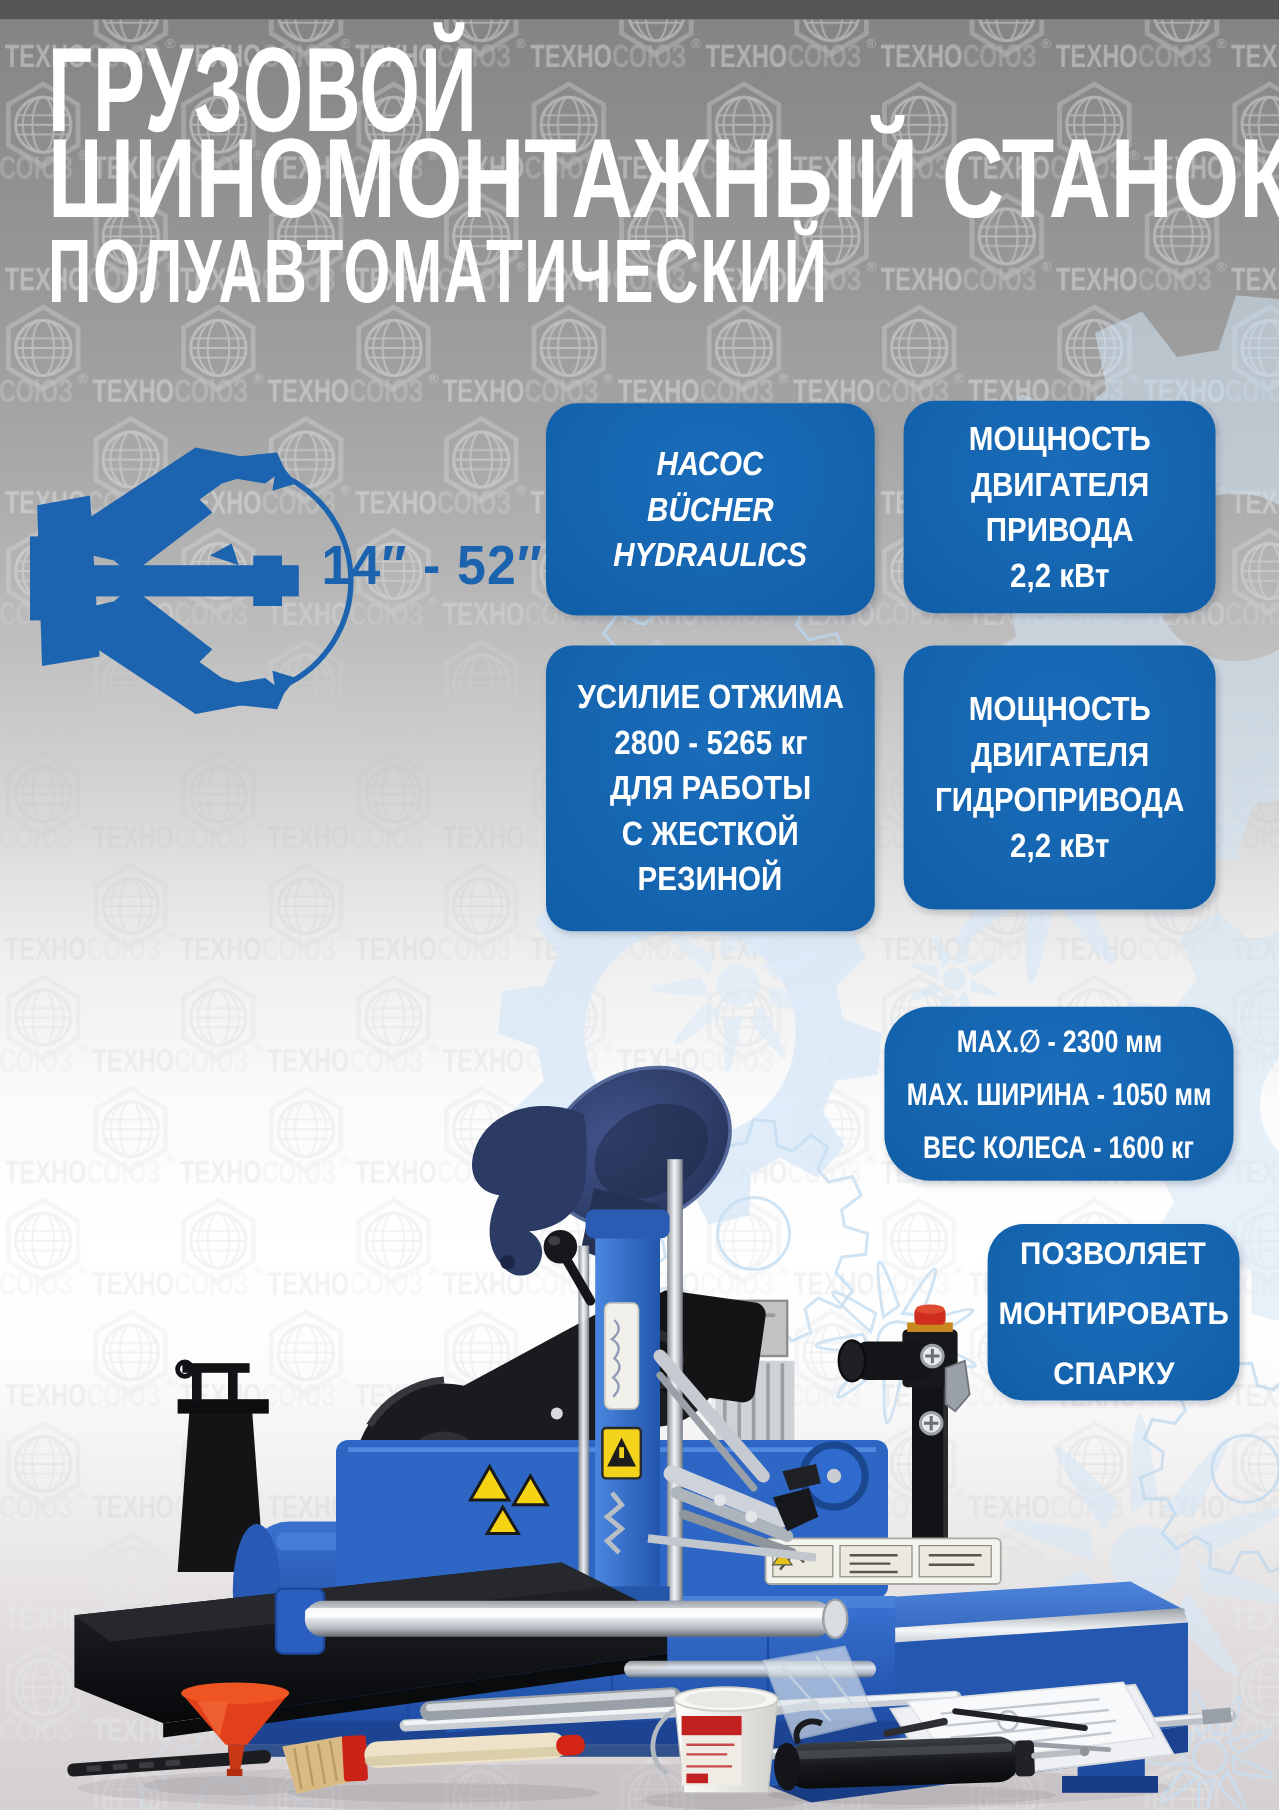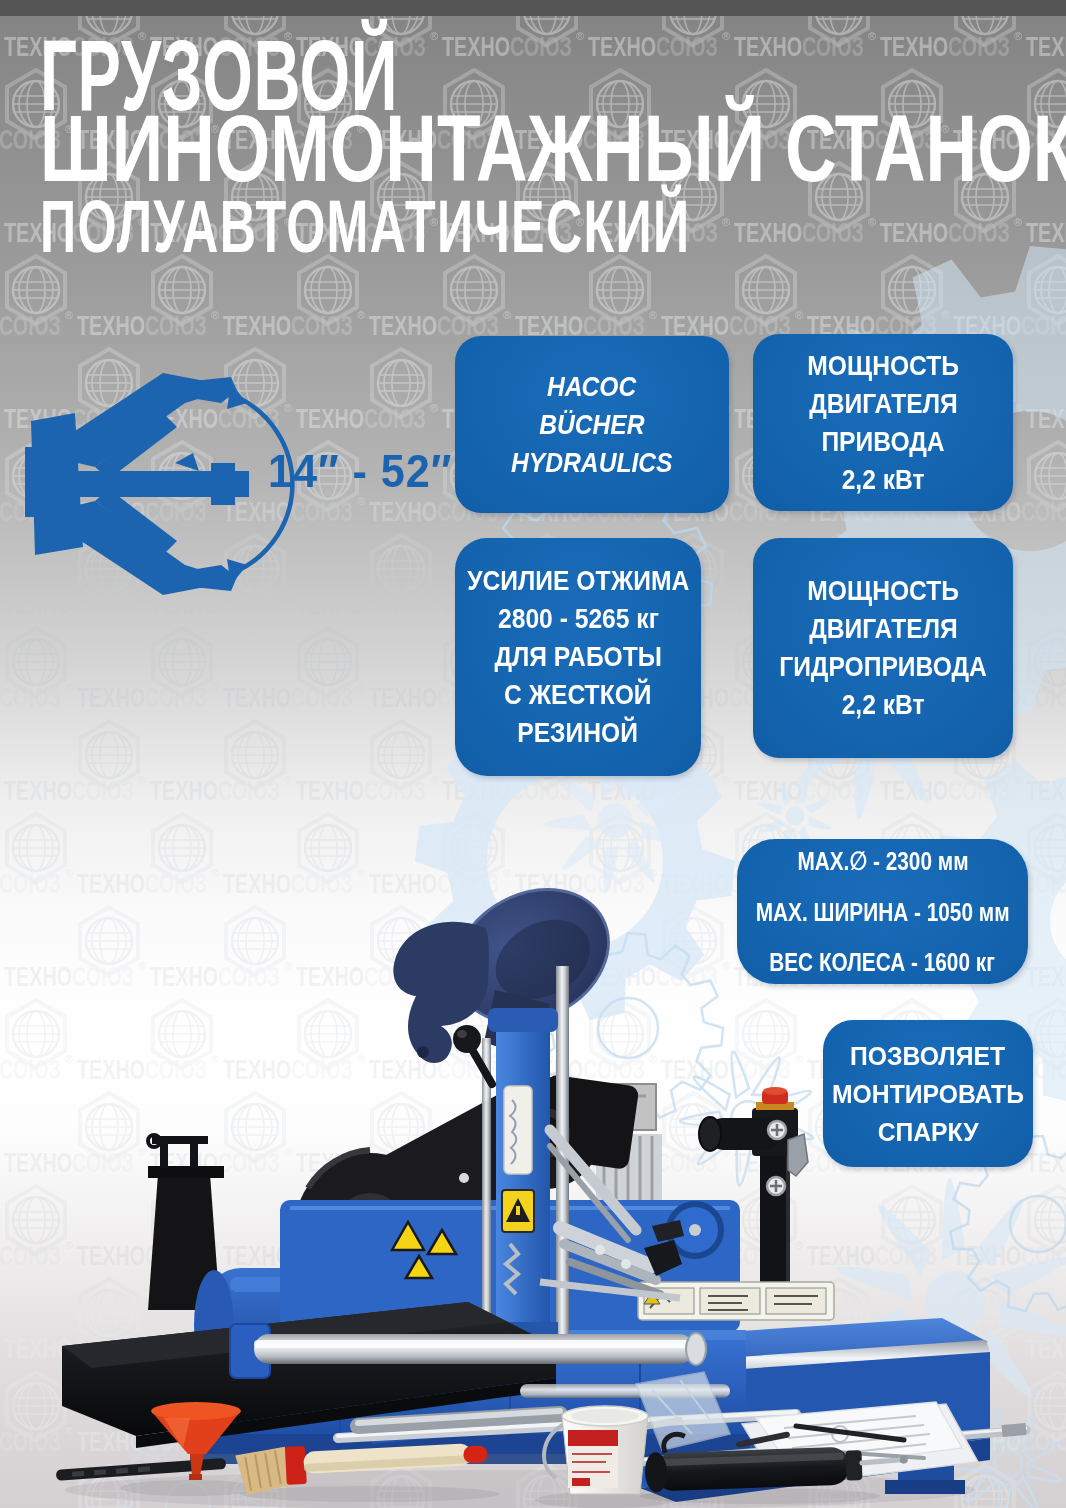--- a/index.html
+++ b/index.html
@@ -27,26 +27,26 @@
   .range-label{left:268px;top:428px;color:#1b63af;font-size:46px;font-weight:700;
     white-space:nowrap;transform:scaleX(.94);transform-origin:left top;letter-spacing:1px;}
 
   
   .spec-box{position:absolute;background:radial-gradient(ellipse at 50% 35%,#1a6cba 0%,#1565b0 55%,#115da7 100%);
     color:#fff;display:flex;flex-direction:column;justify-content:center;align-items:center;
     text-align:center;font-weight:700;box-shadow:2px 3px 5px rgba(50,60,80,.22);}
   .spec-box .line{white-space:nowrap;transform-origin:center;}
   .b1{left:455px;top:320px;width:274px;height:177px;border-radius:26px;font-style:italic;}
   .b2{left:753px;top:318px;width:260px;height:177px;border-radius:26px;}
-  .b3{left:455px;top:522px;width:246px;height:238px;border-radius:32px;}
+  .b3{left:455px;top:522px;width:274px;height:238px;border-radius:22px;}
   .b4{left:753px;top:522px;width:260px;height:220px;border-radius:26px;}
   .b1 .line,.b2 .line,.b3 .line,.b4 .line{font-size:28px;line-height:38px;transform:scaleX(.88);}
-  .dims{left:737px;top:823px;width:291px;height:145px;border-radius:38px;justify-content:space-between;}
+  .dims{left:737px;top:823px;width:291px;height:145px;border-radius:38px;}
   .dims .line{font-size:26px;line-height:44px;transform:scaleX(.80);}
-  .feature{left:823px;top:1004px;width:210px;height:147px;border-radius:30px;}
+  .feature{left:823px;top:1004px;width:210px;height:147px;border-radius:30px;gap:12px;}
   .feature .line{font-size:26px;line-height:38px;transform:scaleX(.95);}
 </style>
 </head>
 <body>
 
 <div id="page">
 
   <svg class="abs" width="1066" height="1508" viewBox="0 0 1066 1508" style="left:0;top:0">
     <defs>
       <g id="wmGlobe" stroke="currentColor" fill="none">

